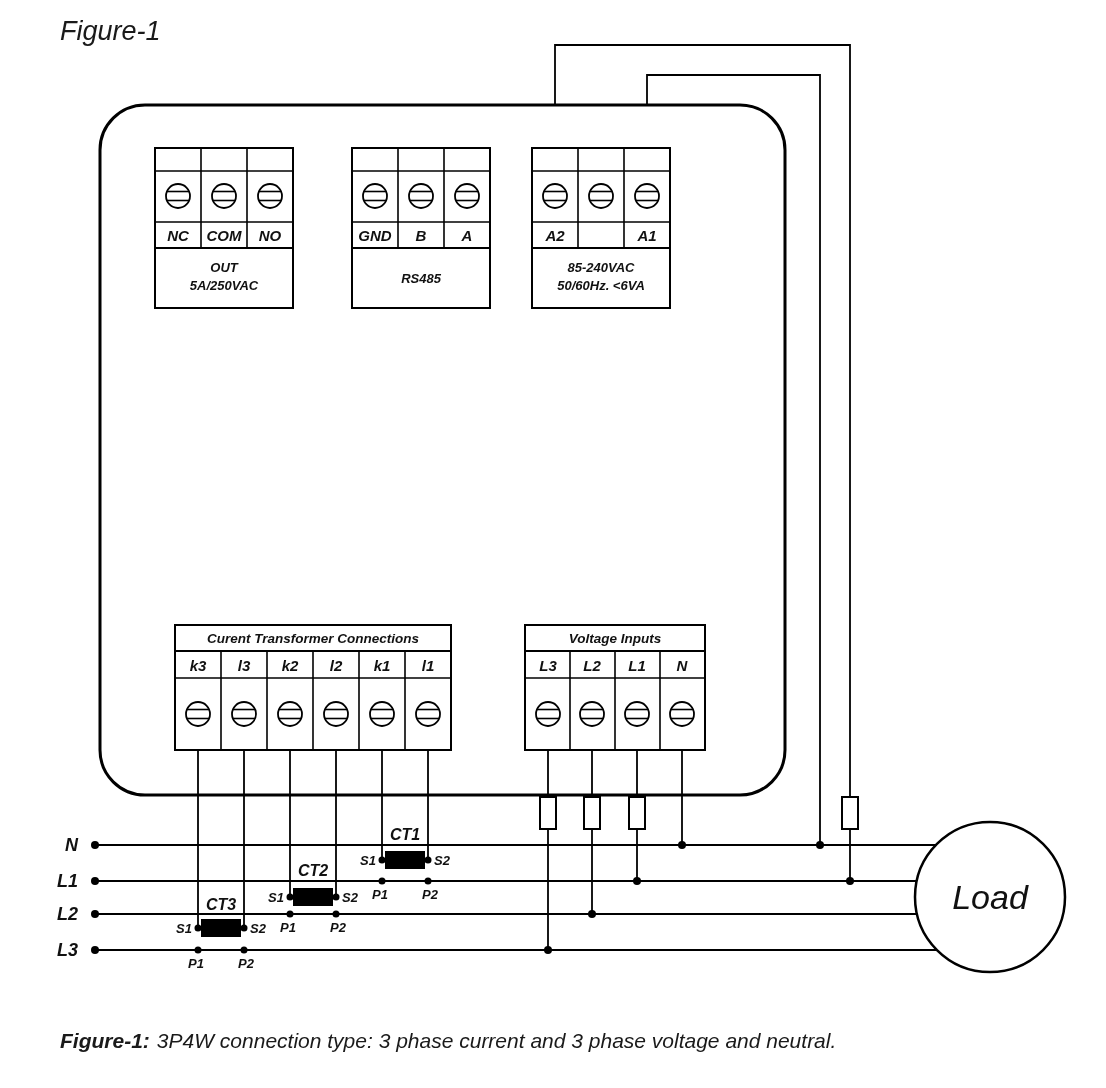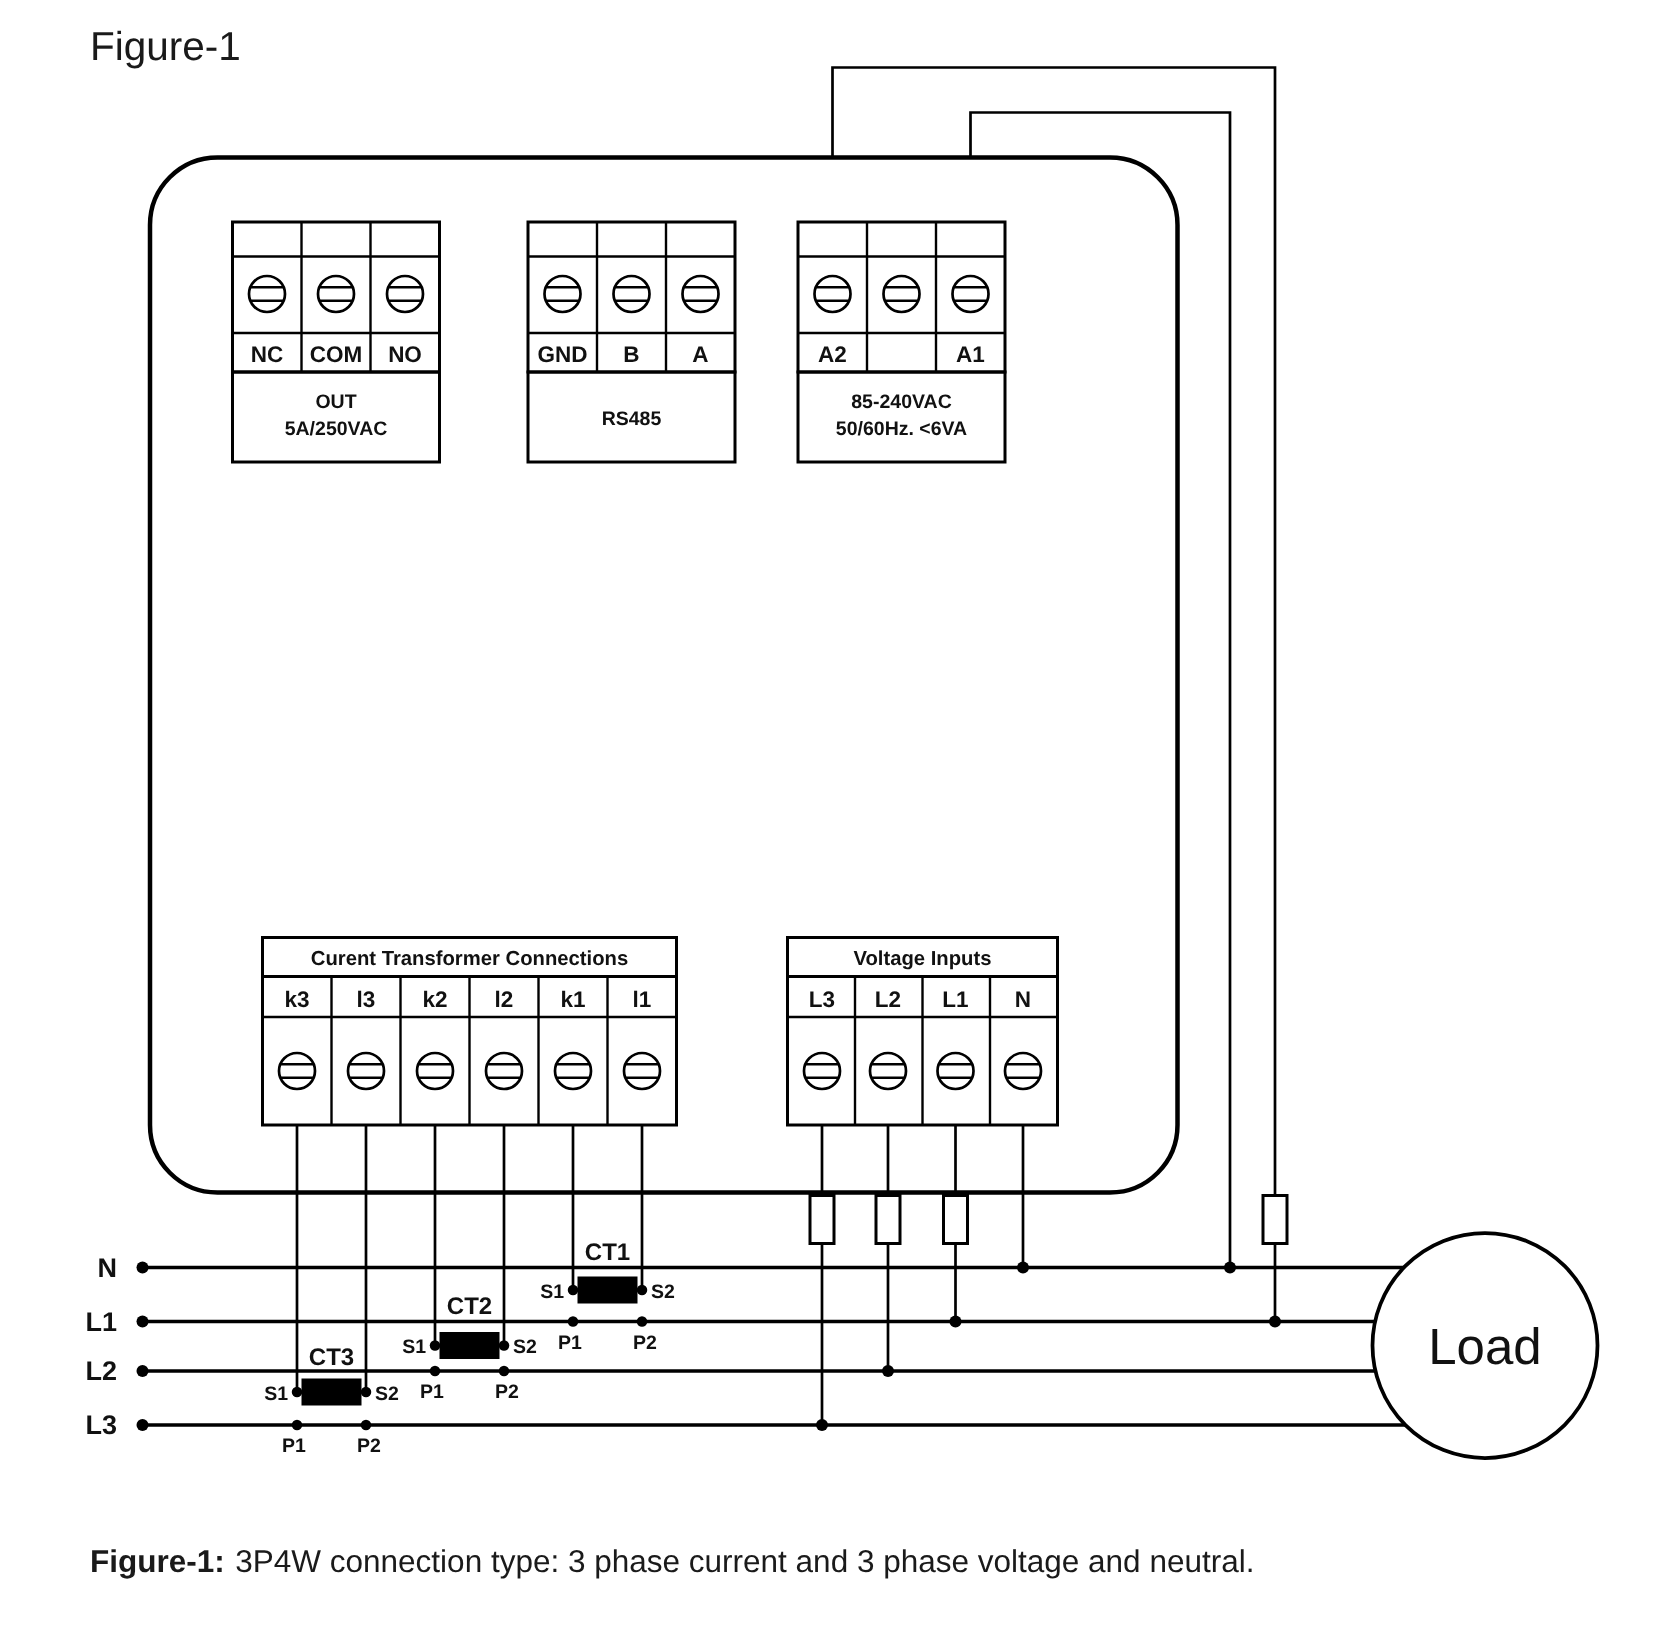--- a/index.html
+++ b/index.html
@@ -1,16 +1,16 @@
 <!DOCTYPE html>
 <html><head>
 <meta charset="utf-8">
 <style>
   html,body{margin:0;padding:0;background:#ffffff;}
-  .page{position:relative;width:1106px;height:1088px;background:#ffffff;font-family:"Liberation Sans",sans-serif;overflow:hidden;}
+  .page{position:relative;width:1106px;height:1088px;background:#ffffff;font-family:"Liberation Sans",sans-serif;overflow:hidden;font-style:italic;}
   svg{display:block;}
   text{fill:#111111;font-family:"Liberation Sans",sans-serif;}
   .outline{fill:none;stroke:#000;stroke-width:2;}
   .grid{stroke:#000;stroke-width:1.6;}
   .wire{stroke:#000;stroke-width:1.8;fill:none;}
   .phase{stroke:#000;stroke-width:2.2;}
   .tlabel{font-size:15px;font-weight:bold;text-anchor:middle;}
   .cap{font-size:13px;font-weight:bold;text-anchor:middle;}
   .hdr{font-size:13.5px;font-weight:bold;text-anchor:middle;}
   .phl{font-size:18px;font-weight:bold;text-anchor:end;}

